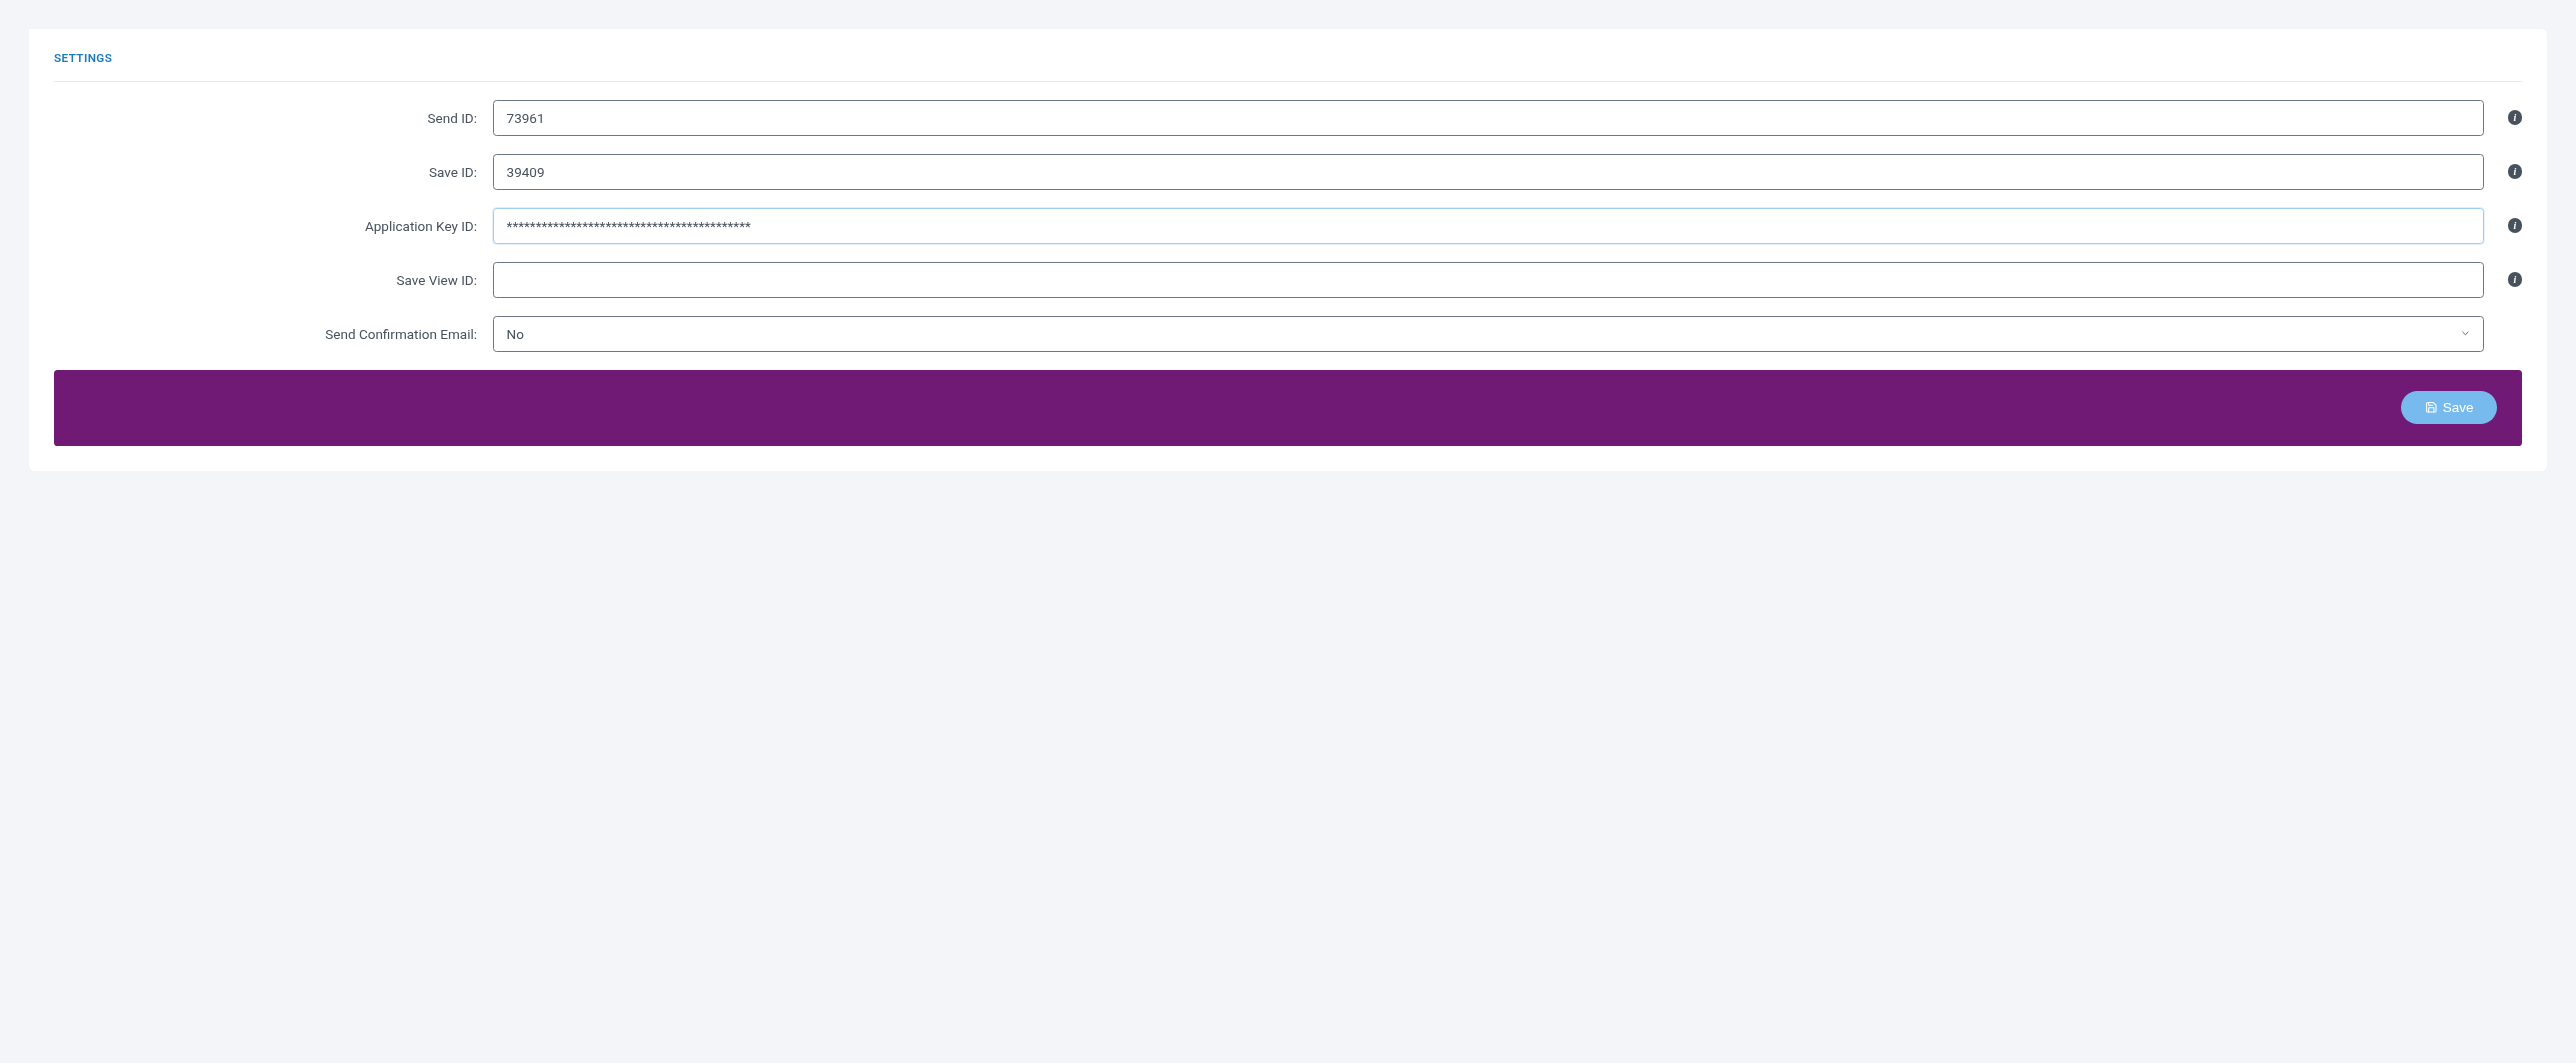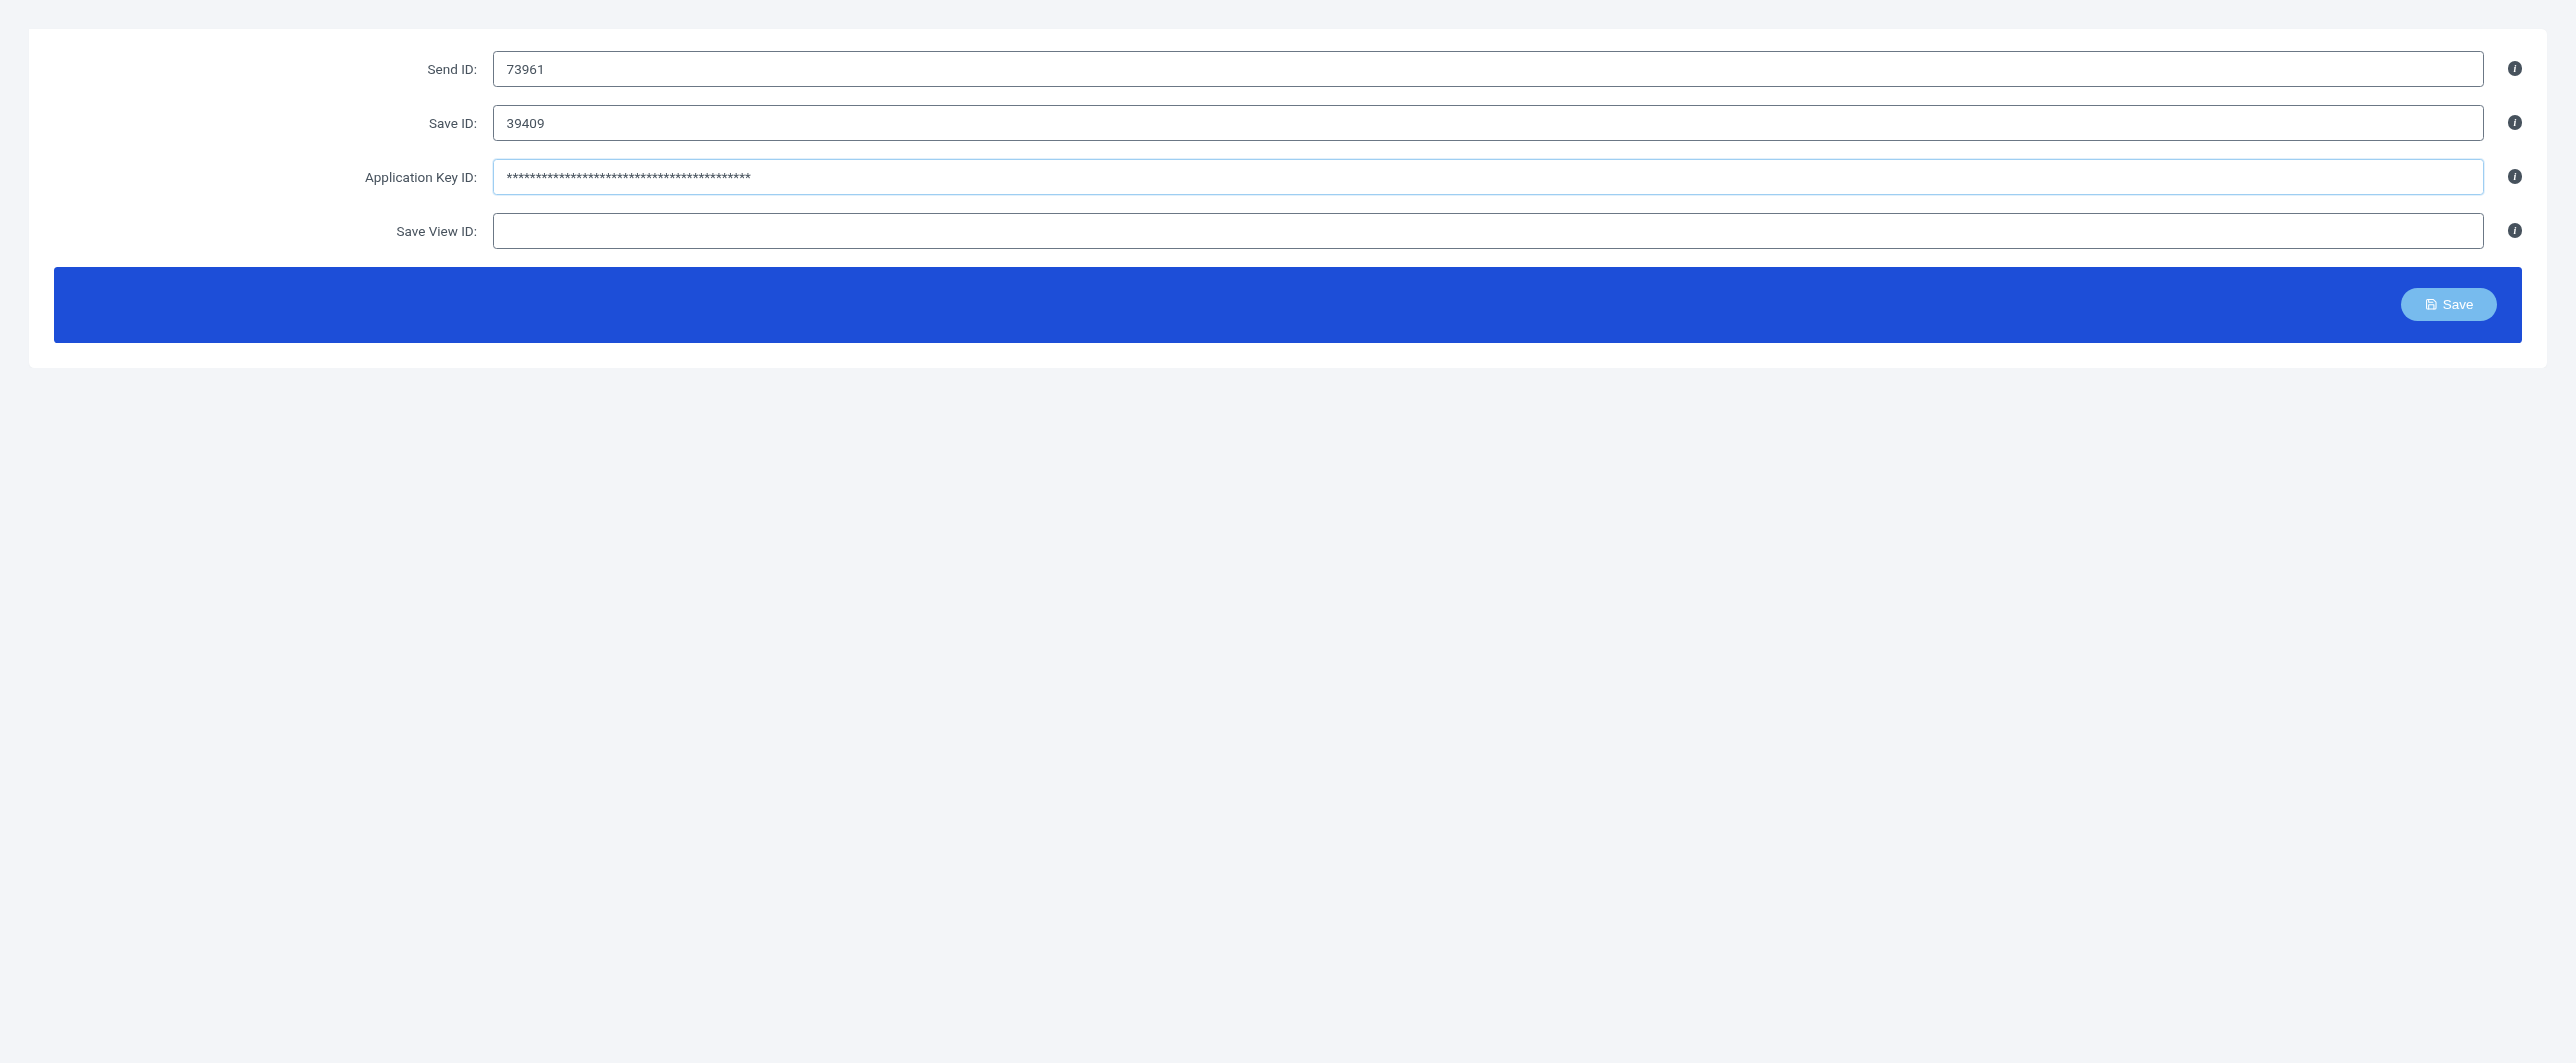--- a/index.html
+++ b/index.html
@@ -122,21 +122,21 @@
       font-size: 10px;
       font-style: italic;
       cursor: pointer;
       flex-shrink: 0;
     }
     .info-spacer {
       width: 14.4px;
       flex-shrink: 0;
     }
     .footer-bar {
-      background: #1d4ed8;
+      background: #701a75;
       margin-top: 3.6px;
       padding: 21.6px 25px;
       display: flex;
       justify-content: flex-end;
       border-radius: 3.6px;
     }
     .save-btn {
       background: #77bbee;
       color: #ffffff;
       border: none;
@@ -152,20 +152,21 @@
       width: 12.6px;
       height: 12.6px;
     }
   </style>
 </head>
 <body>
 
 <div class="container">
 
   <div class="panel">
+    <div class="section-title">SETTINGS</div>
 
     <div class="form-row">
       <label class="form-label">Send ID:</label>
       <div class="form-control-wrap">
         <input type="text" class="form-input" value="73961" style="">
         <span class="info-icon">i</span>
       </div>
     </div>
 
     <div class="form-row">
@@ -185,20 +186,36 @@
     </div>
 
     <div class="form-row">
       <label class="form-label">Save View ID:</label>
       <div class="form-control-wrap">
         <input type="text" class="form-input" value="" style="">
         <span class="info-icon">i</span>
       </div>
     </div>
 
+    <div class="form-row">
+      <label class="form-label">Send Confirmation Email:</label>
+      <div class="form-control-wrap">
+        <div class="select-wrapper">
+          <select class="form-select">
+            <option>No</option>
+          </select>
+          <span class="select-chevron">
+            <svg width="10.8" height="10.8" viewBox="0 0 24 24" fill="none" stroke="currentColor" stroke-width="2" stroke-linecap="round" stroke-linejoin="round">
+                <polyline points="6 9 12 15 18 9"></polyline>
+              </svg>
+          </span>
+        </div>
+        <span class="info-spacer"></span>
+      </div>
+    </div>
 
     <div class="footer-bar">
       <button class="save-btn">
         <svg viewBox="0 0 24 24" fill="none" stroke="currentColor" stroke-width="2" stroke-linecap="round" stroke-linejoin="round">
           <path d="M19 21H5a2 2 0 0 1-2-2V5a2 2 0 0 1 2-2h11l5 5v11a2 2 0 0 1-2 2z"></path>
           <polyline points="17 21 17 13 7 13 7 21"></polyline>
           <polyline points="7 3 7 8 15 8"></polyline>
         </svg>
         <span>Save</span>
       </button>

